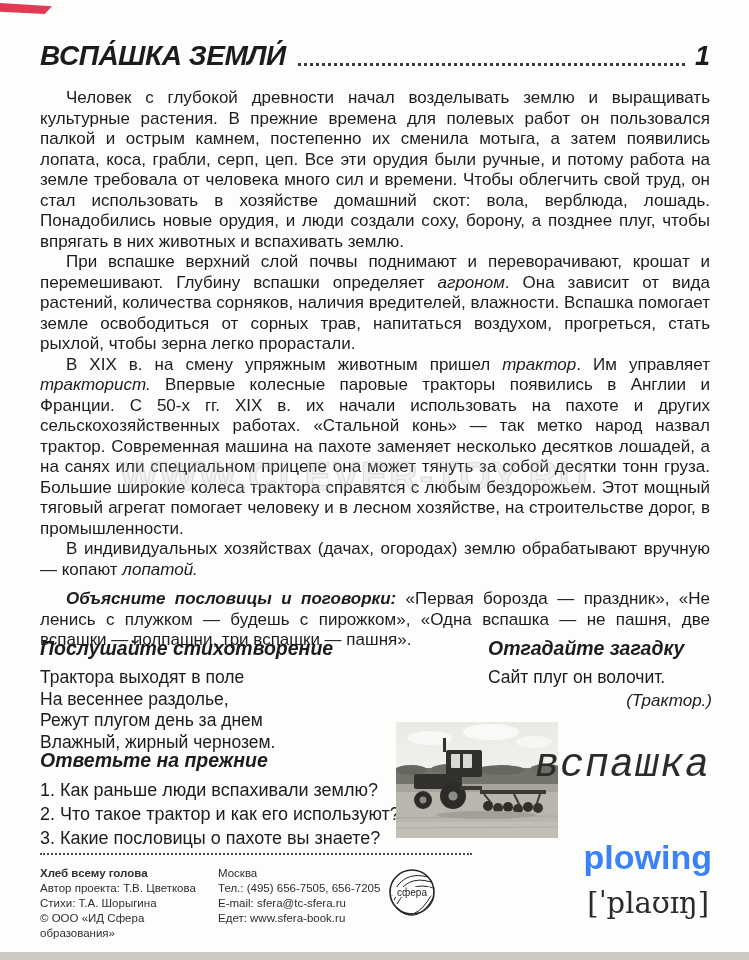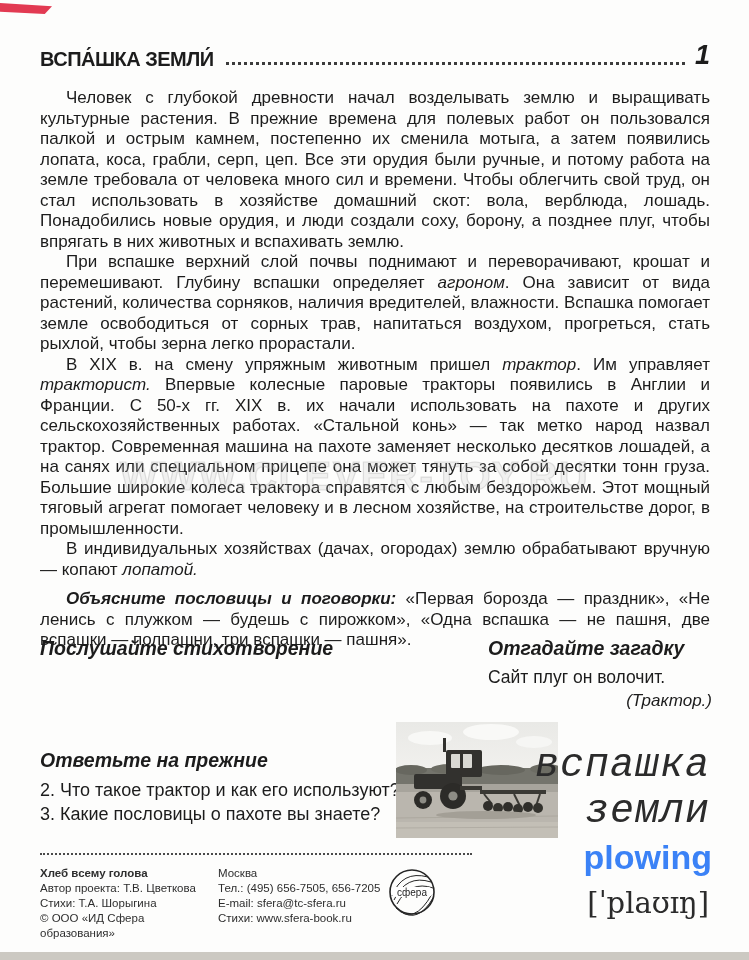--- a/index.html
+++ b/index.html
@@ -13,21 +13,21 @@
 
   
   .red-corner{
     position:absolute; left:0; top:3px; width:52px; height:11px;
     background:#e23a52;
     clip-path:polygon(0 0,100% 30%,86% 100%,0 80%);
   }
 
   
   .title-row{ position:absolute; left:40px; top:42px; width:672px; display:flex; align-items:flex-end; }
-  .doc-title{ font-weight:700; font-size:20px; line-height:1; letter-spacing:-0.5px; white-space:nowrap;text-align:right; }
+  .doc-title{ font-style:italic; font-weight:700; font-size:28px; line-height:1; letter-spacing:-0.5px; white-space:nowrap;text-align:right; }
   .leader{ flex:1; height:0; border-bottom:3px dotted #3c3c3c; margin:0 10px 4px 12px; }
   .page-num{ font-style:italic; font-weight:700; font-size:27px; line-height:1; padding-right:2px; }
 
   
   .body-text{ position:absolute; left:40px; top:88px; width:670px;
     font-size:17px; line-height:20.5px; text-align:justify; }
   .body-text p{ margin:0; text-indent:26px; }
   .body-text p.lead-par{ margin-top:9px; }
 
   
@@ -91,33 +91,40 @@
     <p><span>При вспашке верхний слой почвы поднимают и переворачивают, крошат и перемешивают. Глубину вспашки определяет </span><span style="font-style: italic;">агроном</span><span>. Она зависит от вида растений, количества сорняков, наличия вредителей, влажности. Вспашка помогает земле освободиться от сорных трав, напитаться воздухом, прогреться, стать рыхлой, чтобы зерна легко прорастали.</span></p>
     <p><span>В XIX в. на смену упряжным животным пришел </span><span style="font-style: italic;">трактор</span><span>. Им управляет </span><span style="font-style: italic;">тракторист.</span><span> Впервые колесные паровые тракторы появились в Англии и Франции. С 50-х гг. XIX в. их начали использовать на пахоте и других сельскохозяйственных работах. «Стальной конь» — так метко народ назвал трактор. Современная машина на пахоте заменяет несколько десятков лошадей, а на санях или специальном прицепе она может тянуть за собой десятки тонн груза. Большие широкие колеса трактора справятся с любым бездорожьем. Этот мощный тяговый агрегат помогает человеку и в лесном хозяйстве, на строительстве дорог, в промышленности.</span></p>
     <p><span>В индивидуальных хозяйствах (дачах, огородах) землю обрабатывают вручную — копают </span><span style="font-style: italic;">лопатой.</span></p>
     <p class="lead-par"><span style="font-style: italic; font-weight: 700;">Объясните пословицы и поговорки:</span><span> «Первая борозда — праздник», «Не ленись с плужком — будешь с пирожком», «Одна вспашка — не пашня, две вспашки — полпашни, три вспашки — пашня».</span></p>
   </div>
 
   <div class="watermark">WWW.CLEVER-TOY.RU</div>
 
   <div class="poem">
     <div class="sec-h">Послушайте стихотворение</div>
+    <div class="lines">
+      <div>Трактора выходят в поле</div>
+      <div>На весеннее раздолье,</div>
+      <div>Режут плугом день за днем</div>
+      <div>Влажный, жирный чернозем.</div>
+    </div>
   </div>
 
   <div class="riddle">
     <div class="sec-h">Отгадайте загадку</div>
     <div class="lines">
       <div>Сайт плуг он волочит.</div>
     </div>
     <div class="answer">(Трактор.)</div>
   </div>
 
   <div class="questions">
     <div class="sec-h">Ответьте на прежние</div>
     <div class="items">
+      <div>1. Как раньше люди вспахивали землю?</div>
       <div>2. Что такое трактор и как его используют?</div>
       <div>3. Какие пословицы о пахоте вы знаете?</div>
     </div>
   </div>
 
   <div class="photo">
     <svg viewBox="0 0 162 116" preserveAspectRatio="none">
       <defs>
         <linearGradient id="sky" x1="0" y1="0" x2="0" y2="1">
           <stop offset="0" stop-color="#e9e9e6"></stop>
@@ -158,38 +165,37 @@
       <circle cx="102" cy="86" r="5" fill="#33322d"></circle>
       <circle cx="112" cy="85" r="5" fill="#2f2e2a"></circle>
       <circle cx="122" cy="87" r="5" fill="#33322d"></circle>
       <circle cx="132" cy="85" r="5" fill="#2f2e2a"></circle>
       <circle cx="142" cy="86" r="5" fill="#33322d"></circle>
       <ellipse cx="90" cy="93" rx="50" ry="4" fill="#a39f96"></ellipse>
     </svg>
   </div>
 
   <div class="vocab-ru l1">вспашка</div>
-  <div class="vocab-ru l2">земли</div>
   <div class="vocab-en">plowing</div>
   <div class="vocab-tr">[ˈplaʊɪŋ]</div>
 
   <div class="footer-sep"></div>
 
   <div class="footer">
     <div class="f-col1">
       <div class="f-bold">Хлеб всему голова</div>
       <div>Автор проекта: Т.В. Цветкова</div>
       <div>Стихи: Т.А. Шорыгина</div>
       <div>© ООО «ИД Сфера образования»</div>
     </div>
     <div class="f-col2">
       <div>Москва</div>
       <div>Тел.: (495) 656-7505, 656-7205</div>
       <div>E-mail: sfera@tc-sfera.ru</div>
-      <div>Стихи: www.sfera-book.ru</div>
+      <div>Едет: www.sfera-book.ru</div>
     </div>
     <div class="f-logo">
       <svg viewBox="0 0 48 48">
         <circle cx="24" cy="24" r="22" fill="none" stroke="#252525" stroke-width="1.6"></circle>
         <path d="M4,28 Q14,2 40,9" fill="none" stroke="#252525" stroke-width="1"></path>
         <path d="M6,32 Q18,6 43,14" fill="none" stroke="#252525" stroke-width="1"></path>
         <path d="M9,36 Q22,12 45,20" fill="none" stroke="#252525" stroke-width="1"></path>
         <path d="M8,40 Q26,58 44,26" fill="none" stroke="#252525" stroke-width="1"></path>
         <path d="M12,43 Q30,56 45,30" fill="none" stroke="#252525" stroke-width="1"></path>
         <rect x="3" y="19" width="42" height="10" rx="5" fill="#ffffff"></rect>

